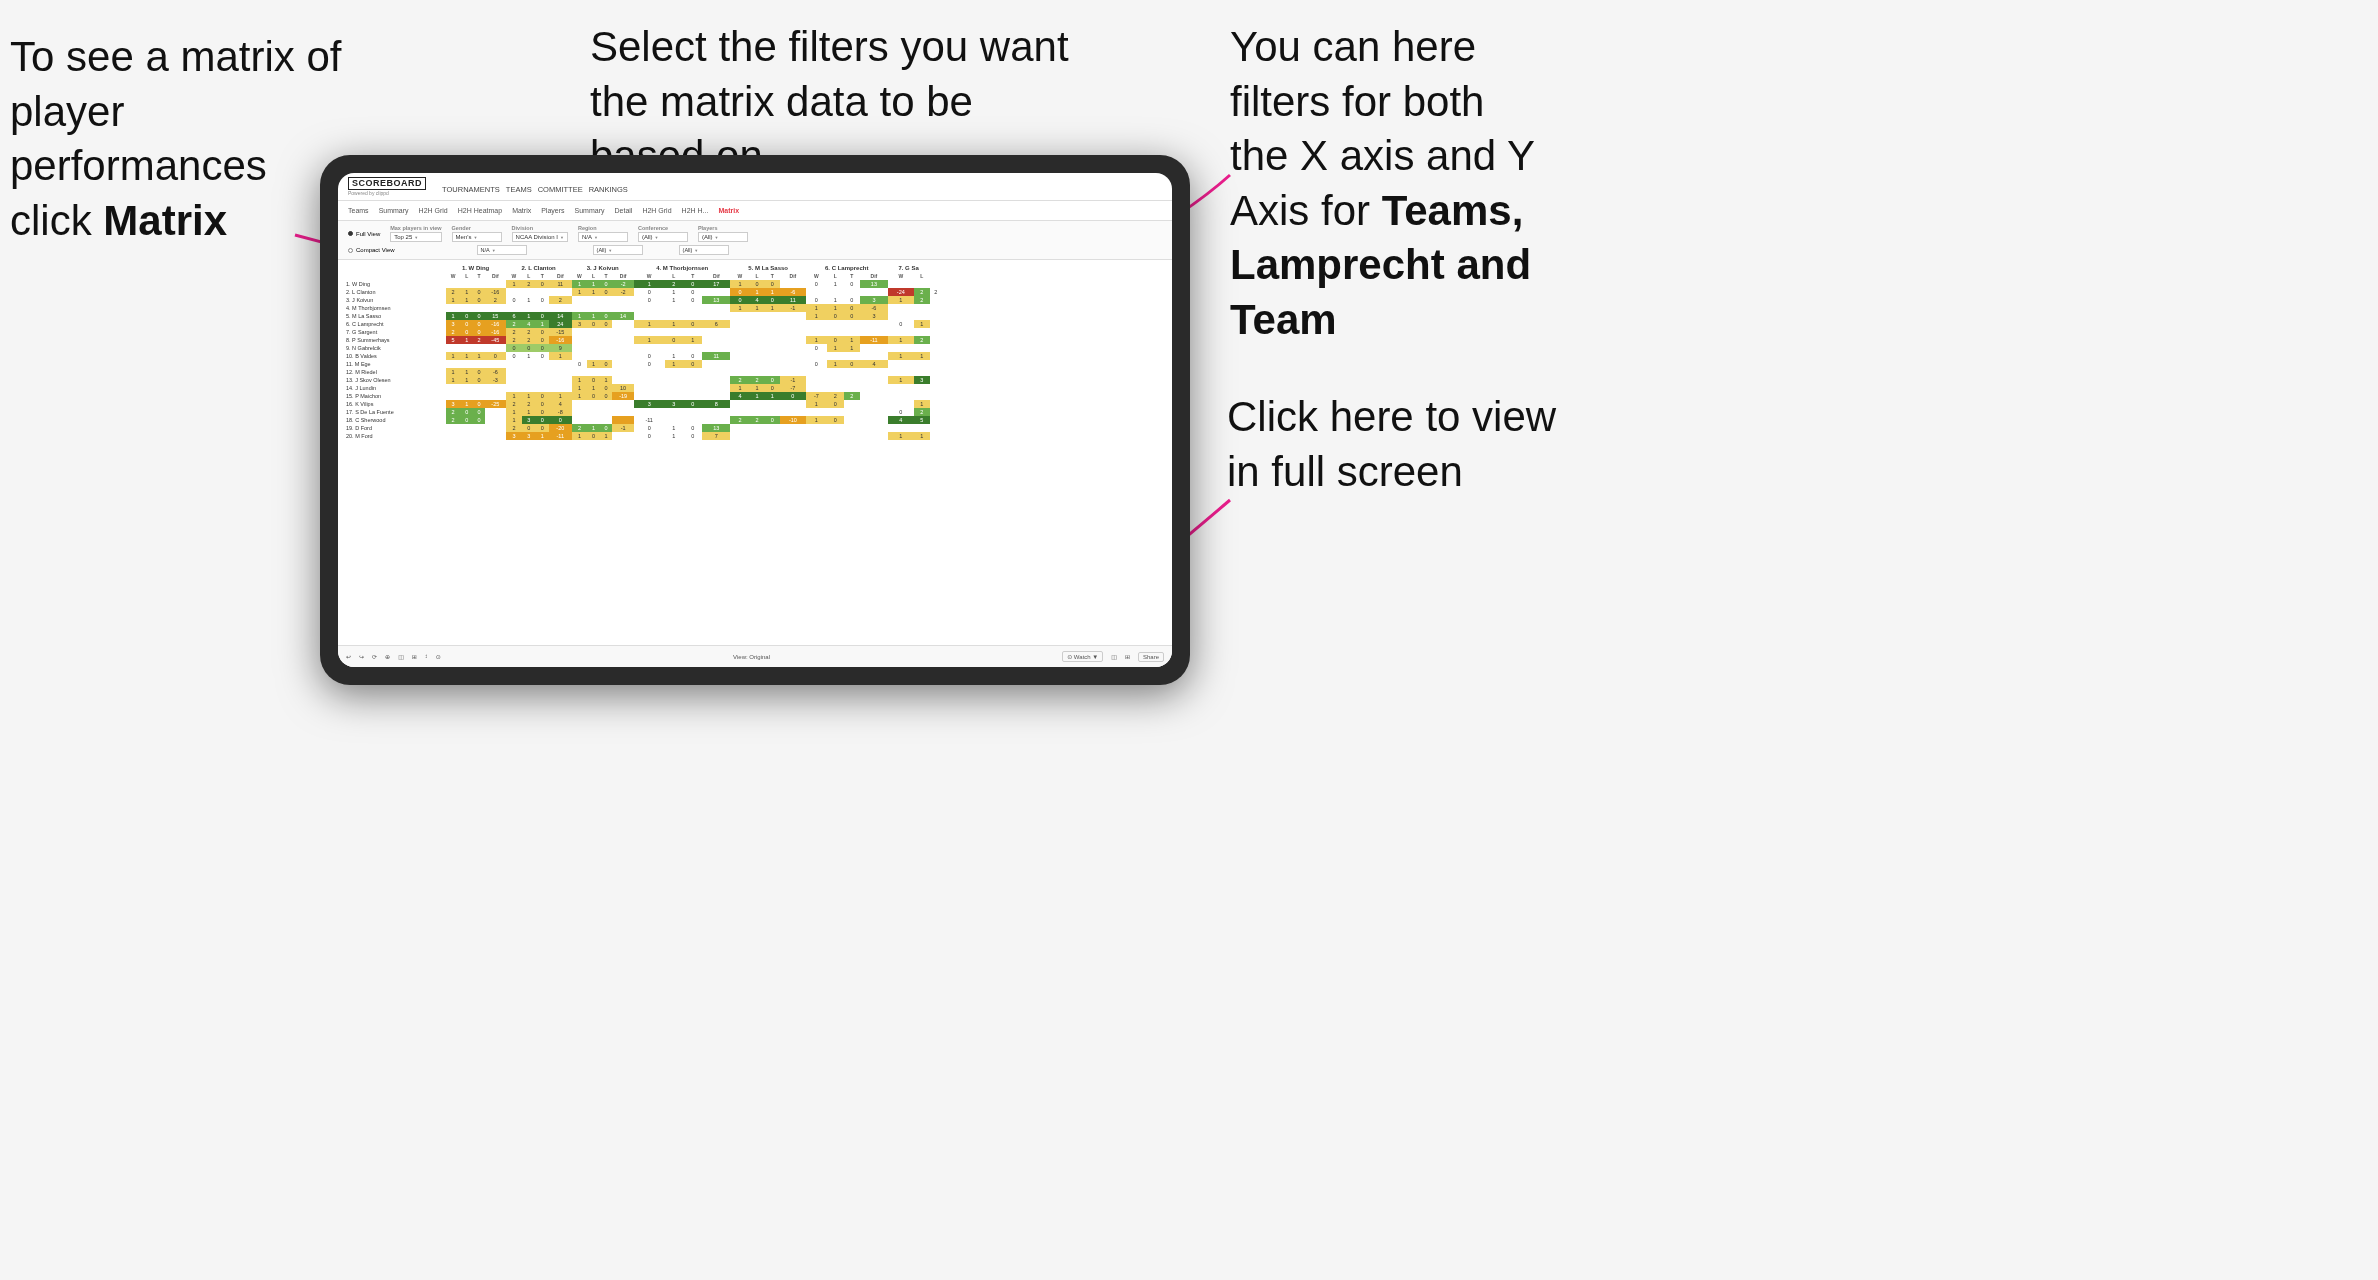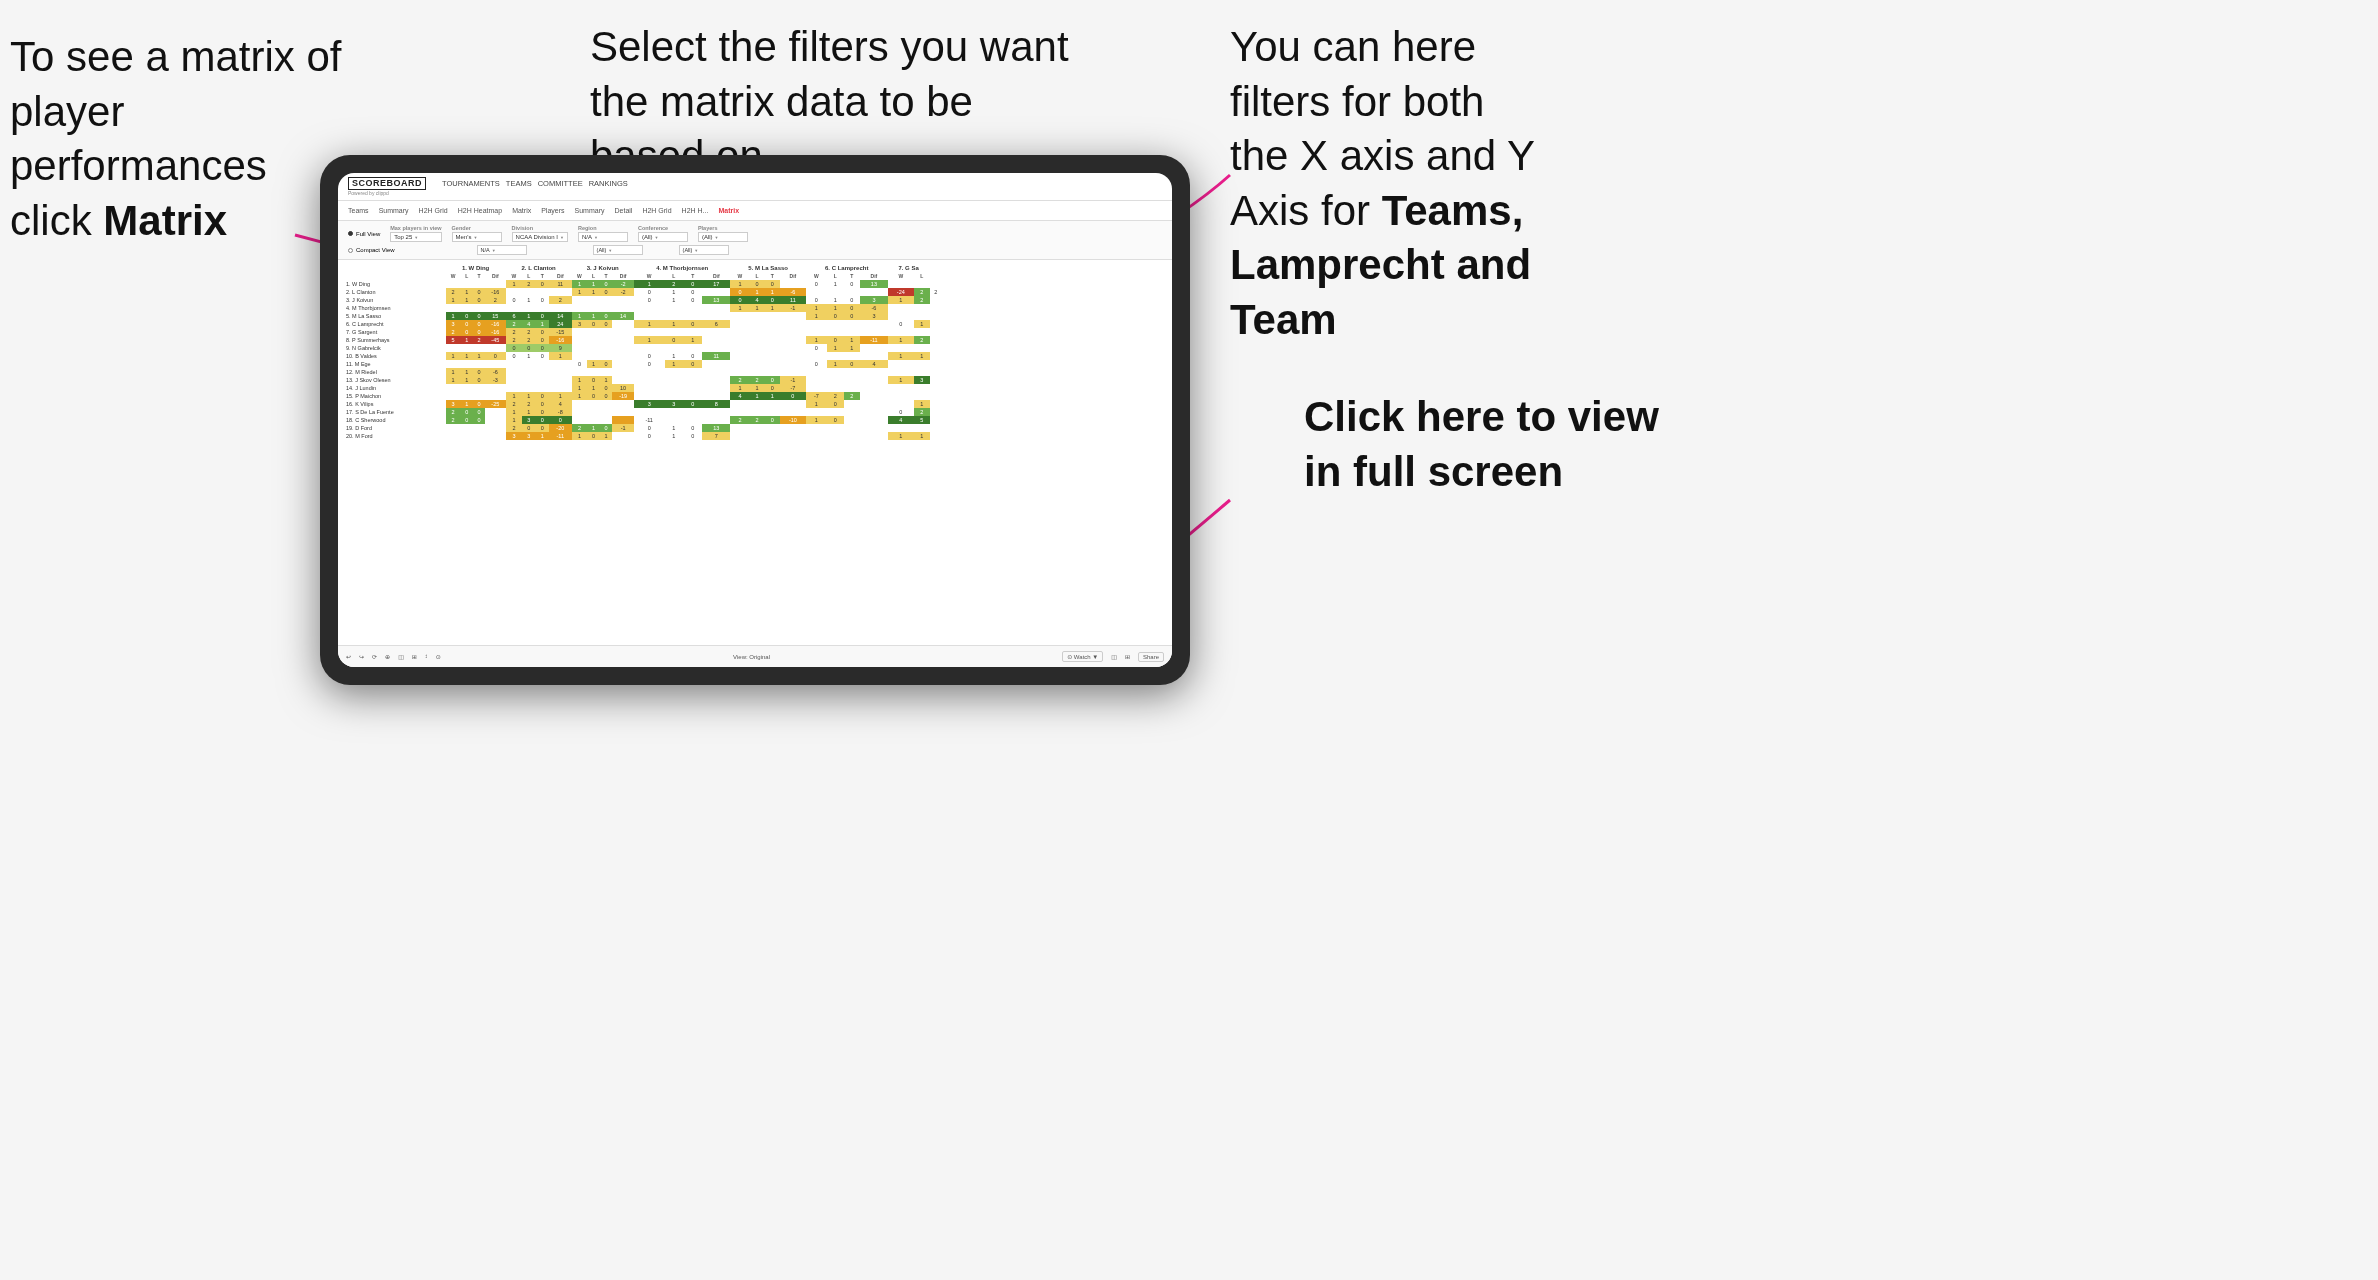--- a/index.html
+++ b/index.html
@@ -35,23 +35,22 @@
     }
 
     .annotation-topright {
       top: 20px;
       left: 1230px;
       width: 360px;
     }
 
     .annotation-bottomright {
       top: 390px;
-      left: 1304px;
+      left: 1227px;
       width: 360px;
-      font-weight: bold;
     }
 
     
     .tablet-frame {
       position: absolute;
       top: 155px;
       left: 320px;
       width: 870px;
       height: 530px;
       background: #2a2a2a;
@@ -65,21 +64,21 @@
       height: 100%;
       background: #fff;
       border-radius: 16px;
       overflow: hidden;
       position: relative;
     }
 
     
     .app-header {
       display: flex;
-      align-items: flex-start;
+      align-items: flex-end;
       padding: 4px 10px;
       border-bottom: 1px solid #ddd;
       height: 28px;
     }
 
     .scoreboard-logo {
       display: flex;
       flex-direction: column;
       margin-right: 16px;
     }

